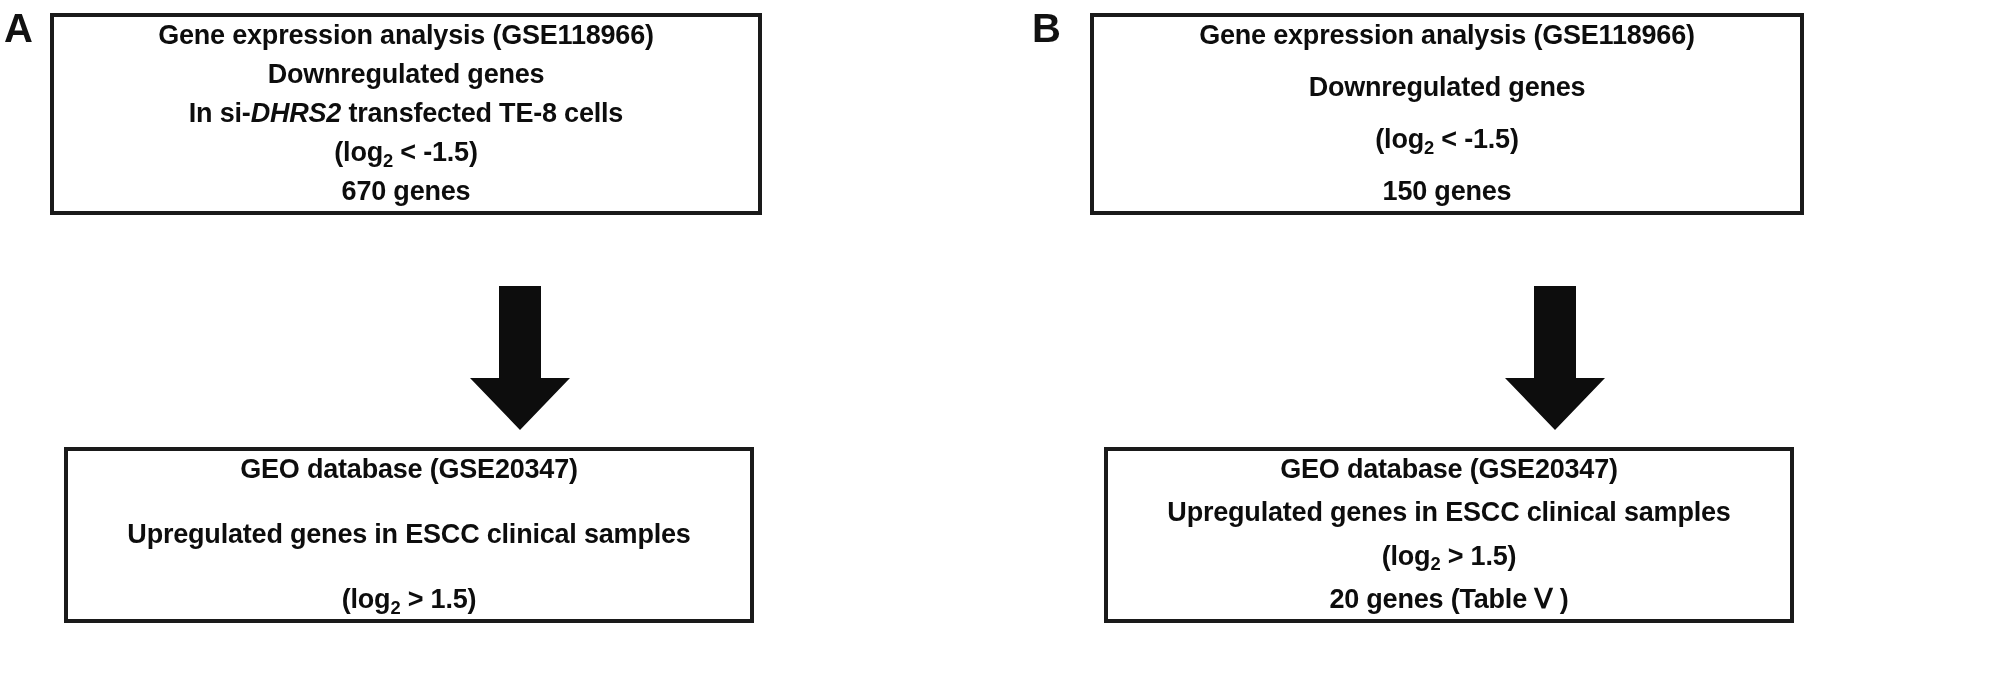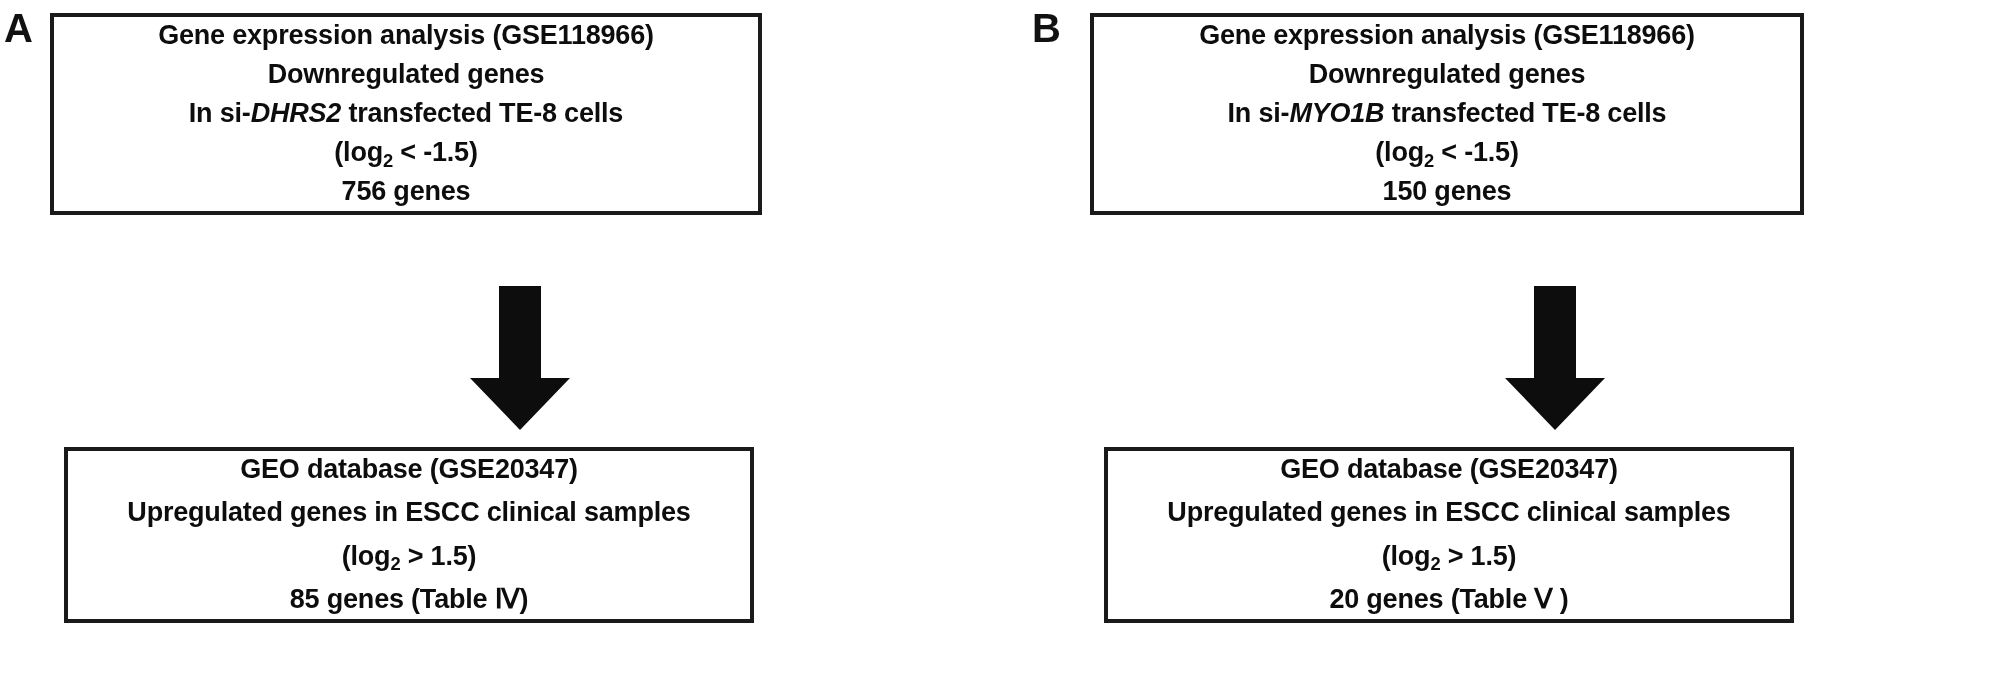--- a/index.html
+++ b/index.html
@@ -88,42 +88,40 @@
 
 <div id="figure">
 
   <div class="panel-label" id="label-a">A</div>
 
   <div class="flow-box" id="box-a-top">
     <div class="box-line">Gene expression analysis (GSE118966)</div>
     <div class="box-line">Downregulated genes</div>
     <div class="box-line"><span>In si-</span><i>DHRS2</i><span> transfected TE-8 cells</span></div>
     <div class="box-line"><span>(log</span><sub>2</sub><span> &lt; -1.5)</span></div>
-    <div class="box-line">756 genes</div>
+    <div class="box-line">670 genes</div>
   </div>
 
   <div class="arrow" id="arrow-a">
     <svg viewBox="0 0 100 144" width="100" height="144" aria-hidden="true">
       <polygon points="29,0 71,0 71,92 100,92 50,144 0,92 29,92" fill="#0d0d0d"></polygon>
     </svg>
   </div>
 
   <div class="flow-box" id="box-a-bottom">
     <div class="box-line">GEO database (GSE20347)</div>
     <div class="box-line">Upregulated genes in ESCC clinical samples</div>
     <div class="box-line"><span>(log</span><sub>2</sub><span> &gt; 1.5)</span></div>
-    <div class="box-line">85 genes (Table Ⅳ)</div>
   </div>
 
   <div class="panel-label" id="label-b">B</div>
 
   <div class="flow-box" id="box-b-top">
     <div class="box-line">Gene expression analysis (GSE118966)</div>
     <div class="box-line">Downregulated genes</div>
-    <div class="box-line"><span>In si-</span><i>MYO1B</i><span> transfected TE-8 cells</span></div>
     <div class="box-line"><span>(log</span><sub>2</sub><span> &lt; -1.5)</span></div>
     <div class="box-line">150 genes</div>
   </div>
 
   <div class="arrow" id="arrow-b">
     <svg viewBox="0 0 100 144" width="100" height="144" aria-hidden="true">
       <polygon points="29,0 71,0 71,92 100,92 50,144 0,92 29,92" fill="#0d0d0d"></polygon>
     </svg>
   </div>
 

